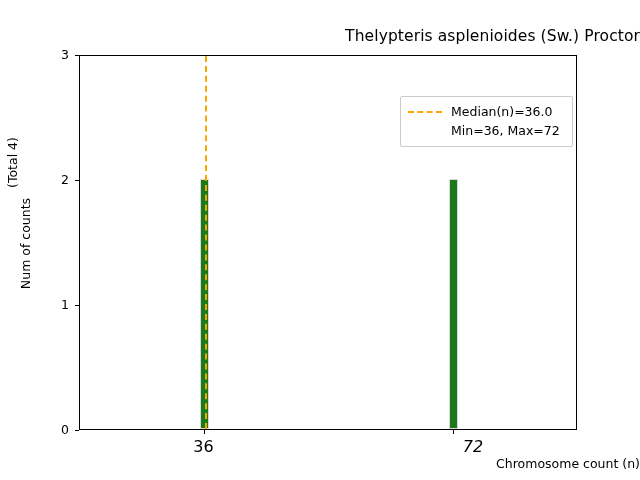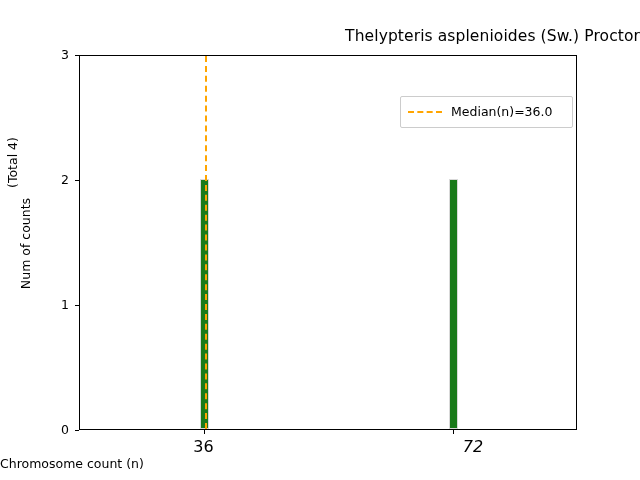--- a/index.html
+++ b/index.html
@@ -89,21 +89,21 @@
     font-size: 12.5px;
     color: #000000;
   }
 
   
   #xlabel {
     position: absolute;
     left: 0;
     top: 456px;
     width: 640px;
-    text-align: left;
+    text-align: right;
     font-size: 12.5px;
     color: #000000;
   }
   .ylabel-line {
     position: absolute;
     transform-origin: 50% 50%;
     transform: rotate(-90deg);
     white-space: nowrap;
     font-size: 12.5px;
     color: #000000;
@@ -188,15 +188,19 @@
 
   <div class="ylabel-line" id="ylabel-main">Num of counts</div>
 
   <div class="ylabel-line" id="ylabel-sub">(Total 4)</div>
 
   <div id="legend">
     <div class="legend-row">
       <span class="legend-swatch"></span>
       <span class="legend-text">Median(n)=36.0</span>
     </div>
+    <div class="legend-row">
+      <span class="legend-swatch blank"></span>
+      <span class="legend-text">Min=36, Max=72</span>
+    </div>
   </div>
 
 </div>
 
 </body></html>

